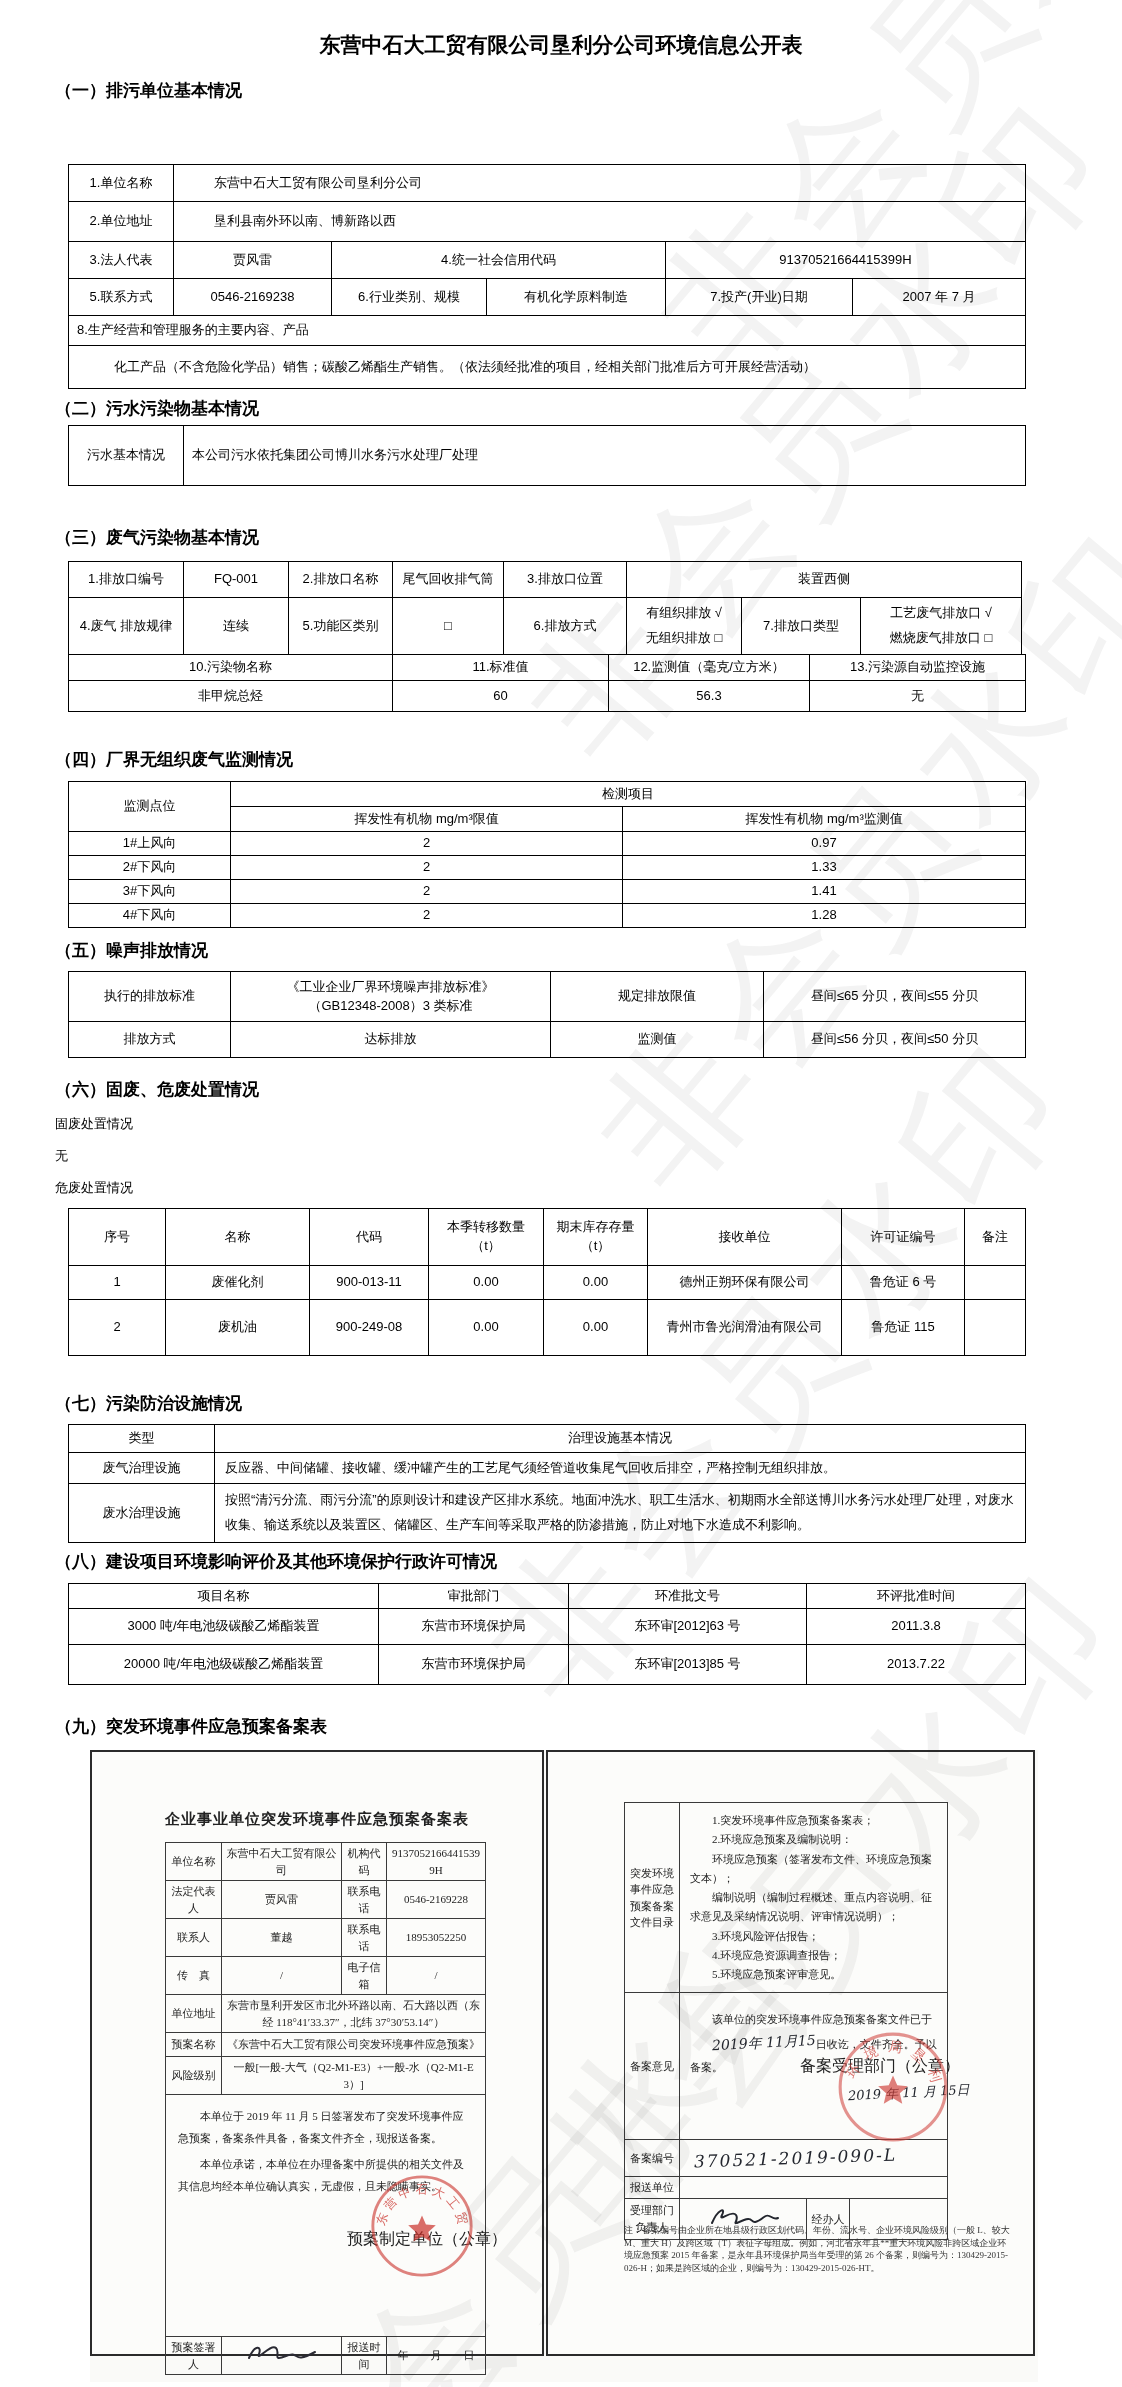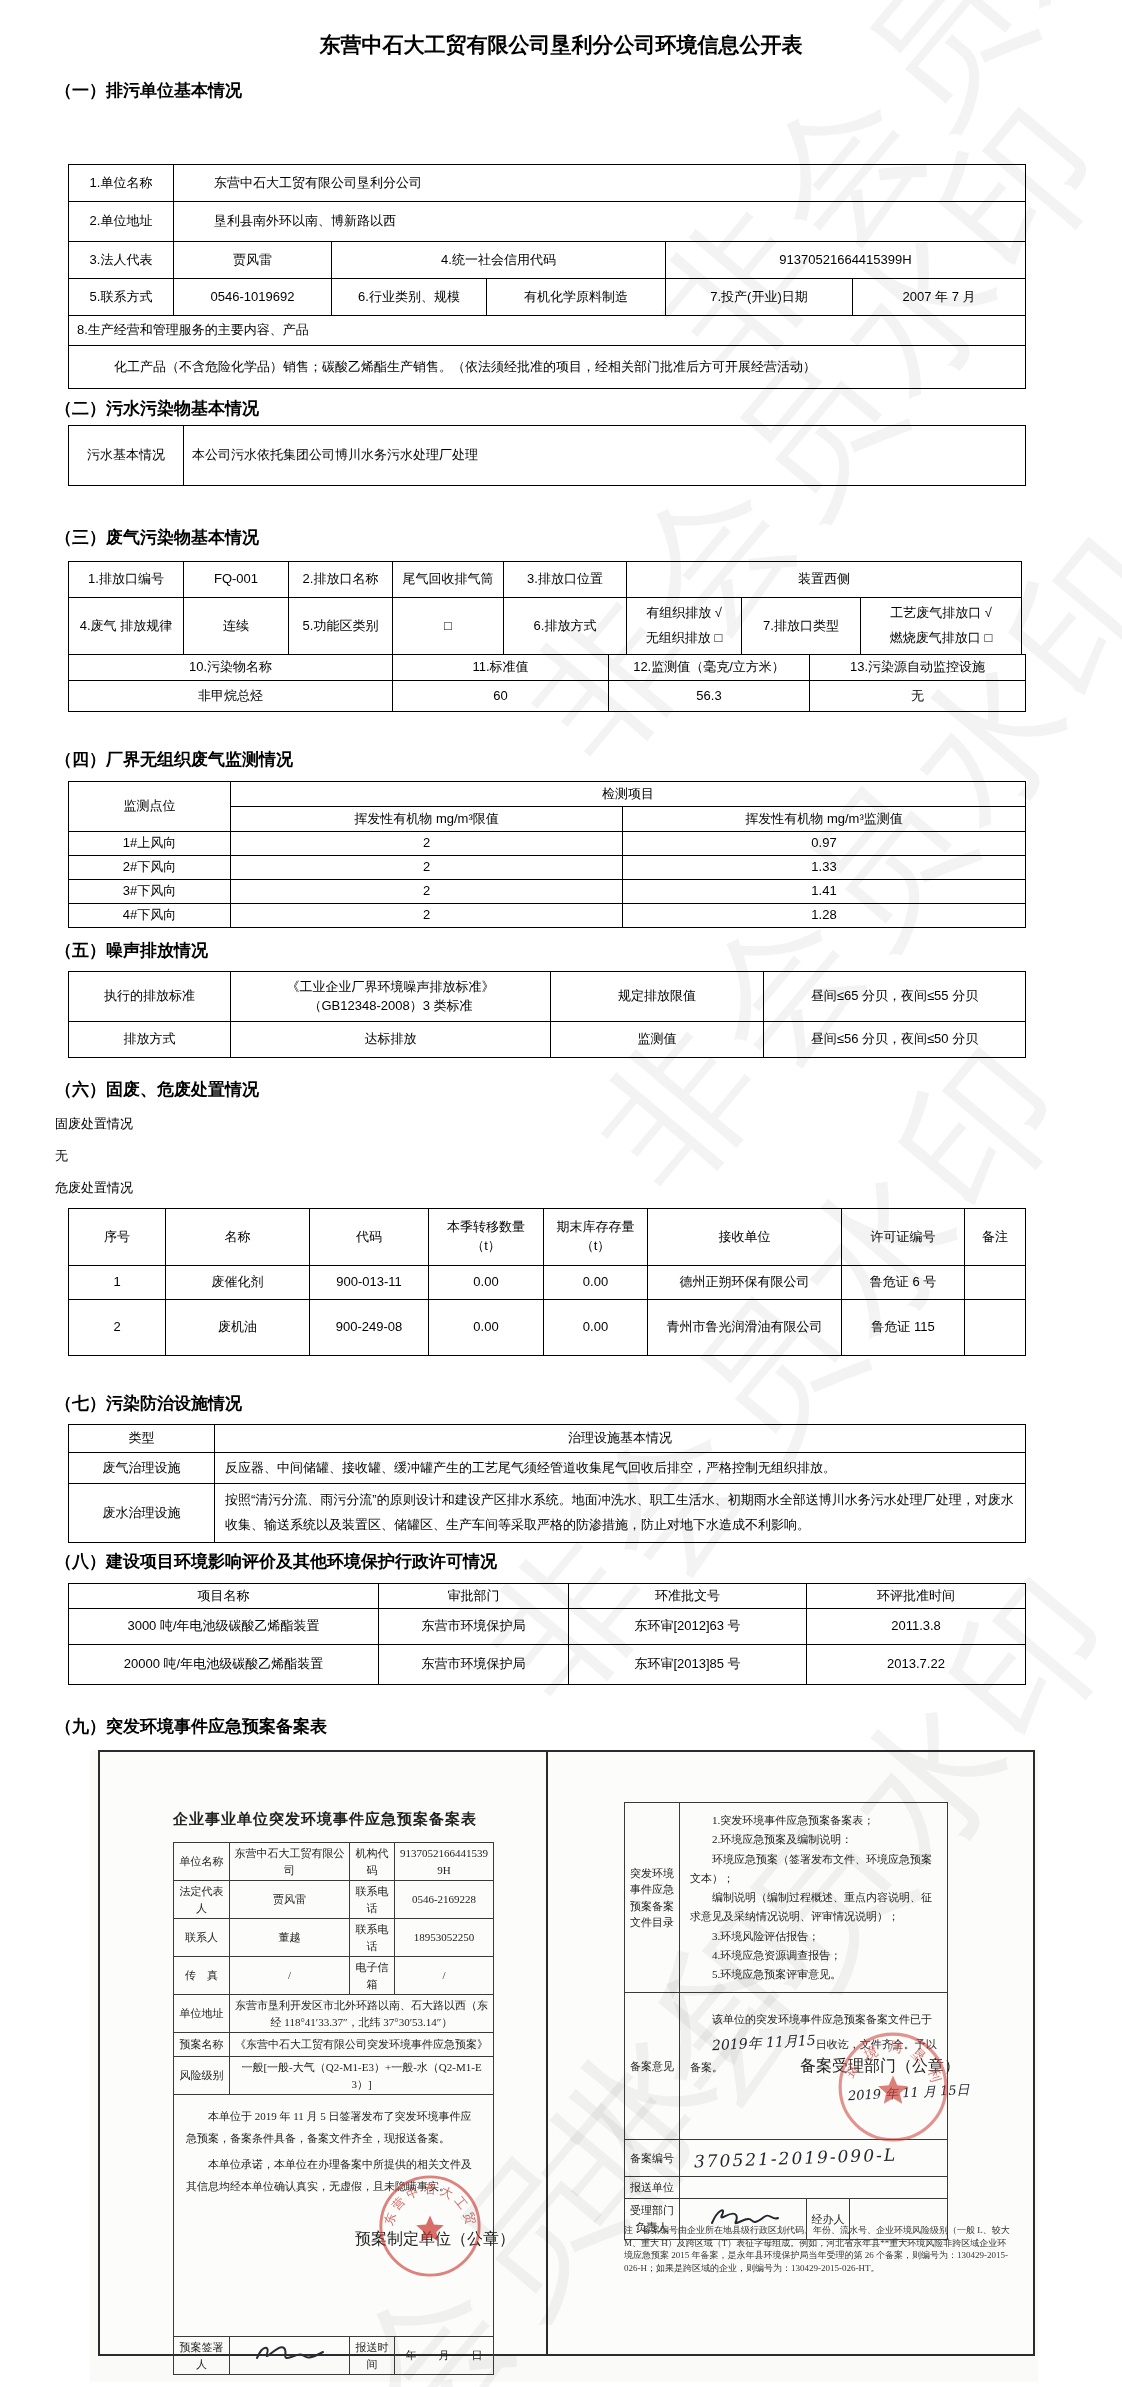--- a/index.html
+++ b/index.html
@@ -27,21 +27,21 @@
   #h6{margin-top:20px;}
   .wastelabel{font-size:13px;margin:14px 0 0 55px;}
   #t6{margin-top:11px;border-radius:19px;}
   #h7{margin-top:36px;}  #t7{margin-top:9px;}
   #h8{margin-top:7px;}   #t8{margin-top:10px;}
   #h9{margin-top:30px;}
   
   .scan{position:relative;margin:12px 0 0 90px;width:948px;height:632px;background:#fafaf8;}
   .page-l,.page-r{position:absolute;top:0;height:602px;background:#fcfcfa;border:2px solid #2b2b2b;
       font-family:"Liberation Serif","DejaVu Serif",serif;color:#222;}
-  .page-l{left:8px;width:450px;}
+  .page-l{left:0;width:450px;}
   .page-r{left:456px;width:485px;}
   .scan table{margin:0;}
   .scan td{border:1px solid #3a3a3a;font-size:11px;color:#222;line-height:1.5;
            font-family:"Liberation Serif","DejaVu Serif",serif;}
   .scan-title{position:absolute;left:0;top:58px;width:100%;text-align:center;
               font-size:15px;font-weight:bold;letter-spacing:1px;}
   .lp-table{position:absolute;left:73px;top:90px;}
   .rp-table{position:absolute;left:76px;top:50px;}
   .stmt{text-align:left;vertical-align:top;padding:10px 12px;}
   .stmt p{margin:0 0 4px 0;text-indent:2em;line-height:2.0;}
@@ -95,21 +95,21 @@
       <td colspan="5" class="lft pad40">垦利县南外环以南、博新路以西</td>
     </tr>
     <tr style="height:37px">
       <td>3.法人代表</td>
       <td>贾风雷</td>
       <td colspan="2">4.统一社会信用代码</td>
       <td colspan="2">91370521664415399H</td>
     </tr>
     <tr style="height:37px">
       <td>5.联系方式</td>
-      <td>0546-1019692</td>
+      <td>0546-2169238</td>
       <td>6.行业类别、规模</td>
       <td>有机化学原料制造</td>
       <td>7.投产(开业)日期</td>
       <td>2007 年 7 月</td>
     </tr>
     <tr style="height:30px">
       <td colspan="6" class="lft pad8">8.生产经营和管理服务的主要内容、产品</td>
     </tr>
     <tr style="height:43px">
       <td colspan="6" class="lft" style="padding-left:45px">化工产品（不含危险化学品）销售；碳酸乙烯酯生产销售。（依法须经批准的项目，经相关部门批准后方可开展经营活动）</td>

